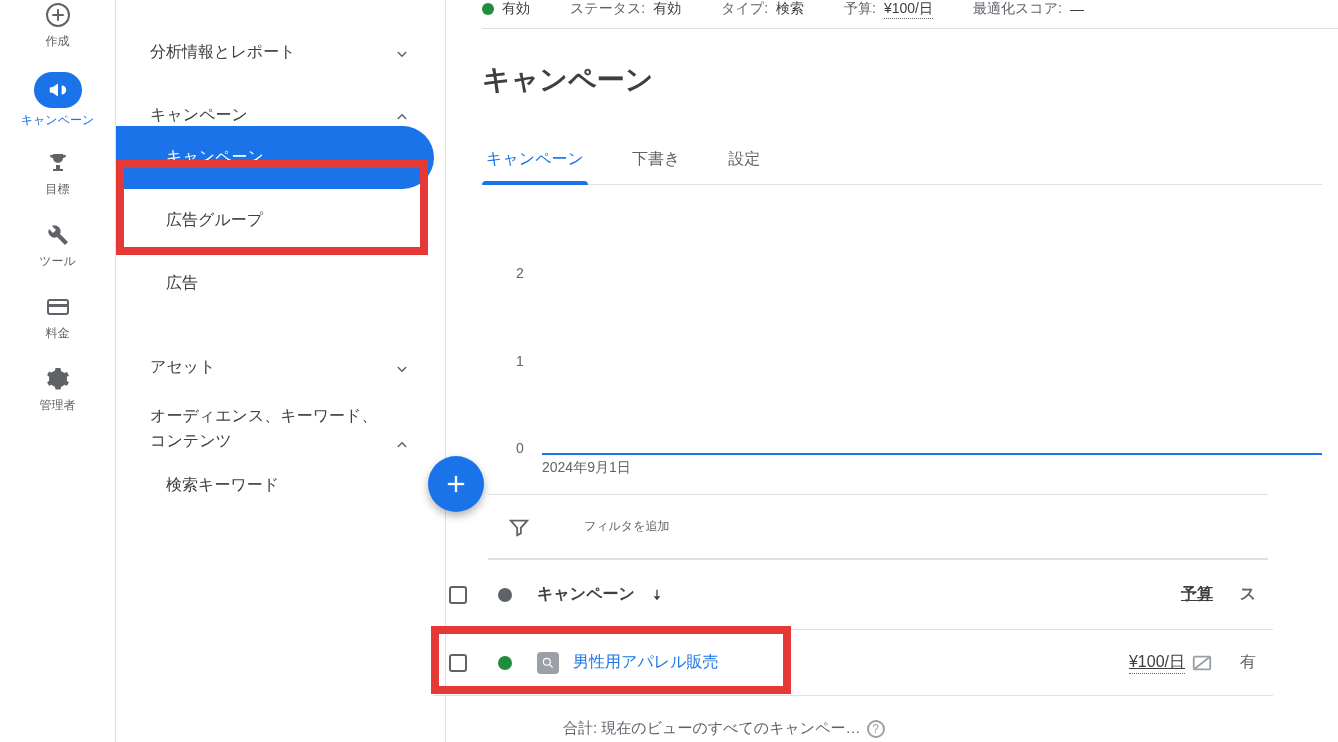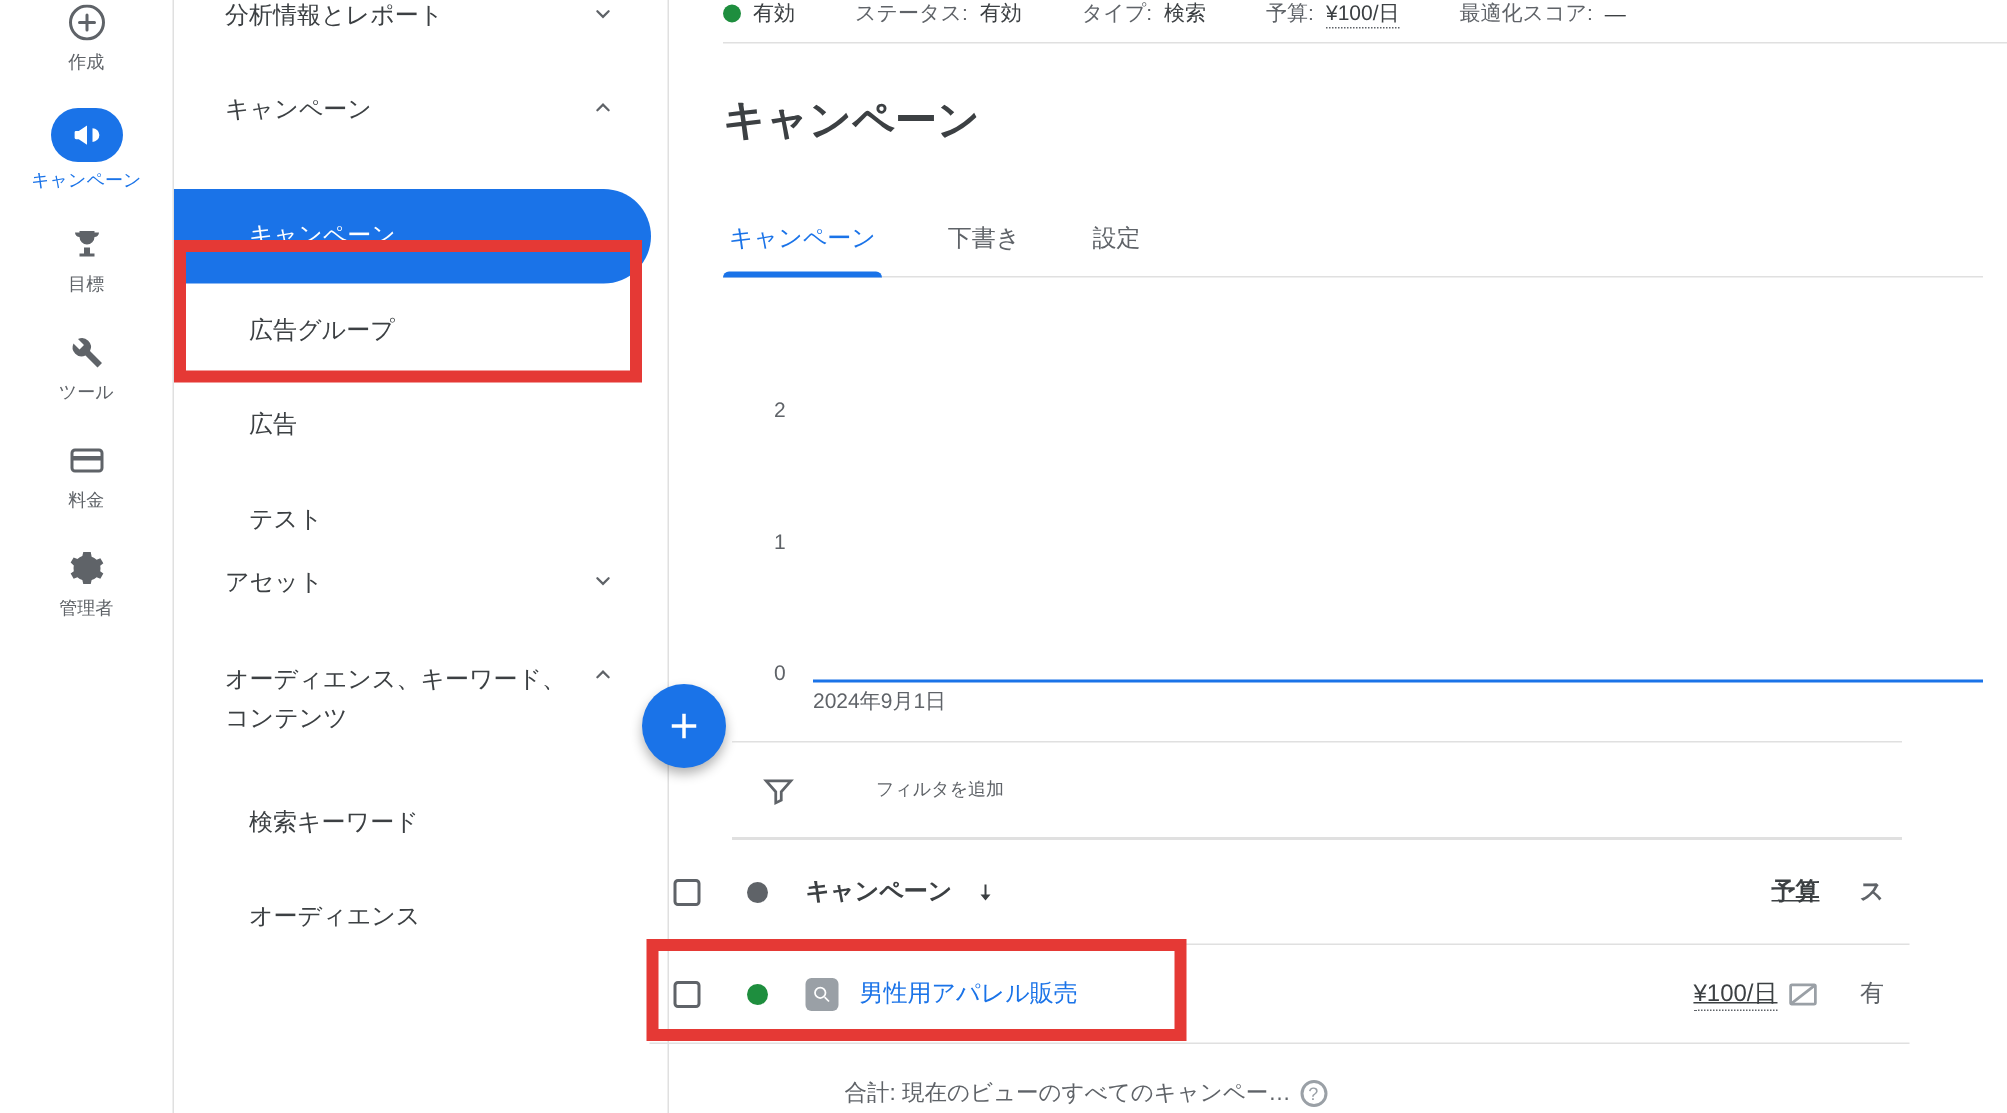--- a/index.html
+++ b/index.html
@@ -68,21 +68,21 @@
     .snav {
       position: absolute;
       left: 116px; top: 0;
       width: 330px;
       height: 742px;
       background: #fff;
       border-right: 1px solid #e0e0e0;
     }
     .snav-item {
       display: flex;
-      align-items: flex-start;
+      align-items: flex-end;
       justify-content: space-between;
       padding: 0 34px 0 34px;
       height: 63px;
       font-size: 16px;
       color: #3c4043;
       cursor: pointer;
     }
     .snav-item.topcut { height: 34px; align-items: flex-start; }
     .snav-item .chev {
       color: #5f6368;
@@ -363,44 +363,38 @@
   </div>
   <div class="snav-sub active">
     <span>キャンペーン</span>
   </div>
   <div class="snav-sub">
     <span>広告グループ</span>
   </div>
   <div class="snav-sub">
     <span>広告</span>
   </div>
-  <div class="snav-sub">
-    <span>テスト</span>
-  </div>
   <div class="snav-item">
     <span>アセット</span>
     <span class="chev">
       <svg width="18" height="18" viewBox="0 0 24 24">
           <path d="M7 10l5 5 5-5" fill="none" stroke="#5f6368" stroke-width="2" stroke-linecap="round"></path>
         </svg>
     </span>
   </div>
   <div class="snav-item two-line">
     <span>オーディエンス、キーワード、コンテンツ</span>
     <span class="chev">
       <svg width="18" height="18" viewBox="0 0 24 24">
           <path d="M7 14l5-5 5 5" fill="none" stroke="#5f6368" stroke-width="2" stroke-linecap="round"></path>
         </svg>
     </span>
   </div>
   <div class="snav-sub">
     <span>検索キーワード</span>
-  </div>
-  <div class="snav-sub">
-    <span>オーディエンス</span>
   </div>
 
   <div class="hl-red-1"></div>
 </nav>
 
 <main class="main">
 
   <div class="hdr-row">
     <div class="hdr-cell">
       <span class="dot-green"></span>

